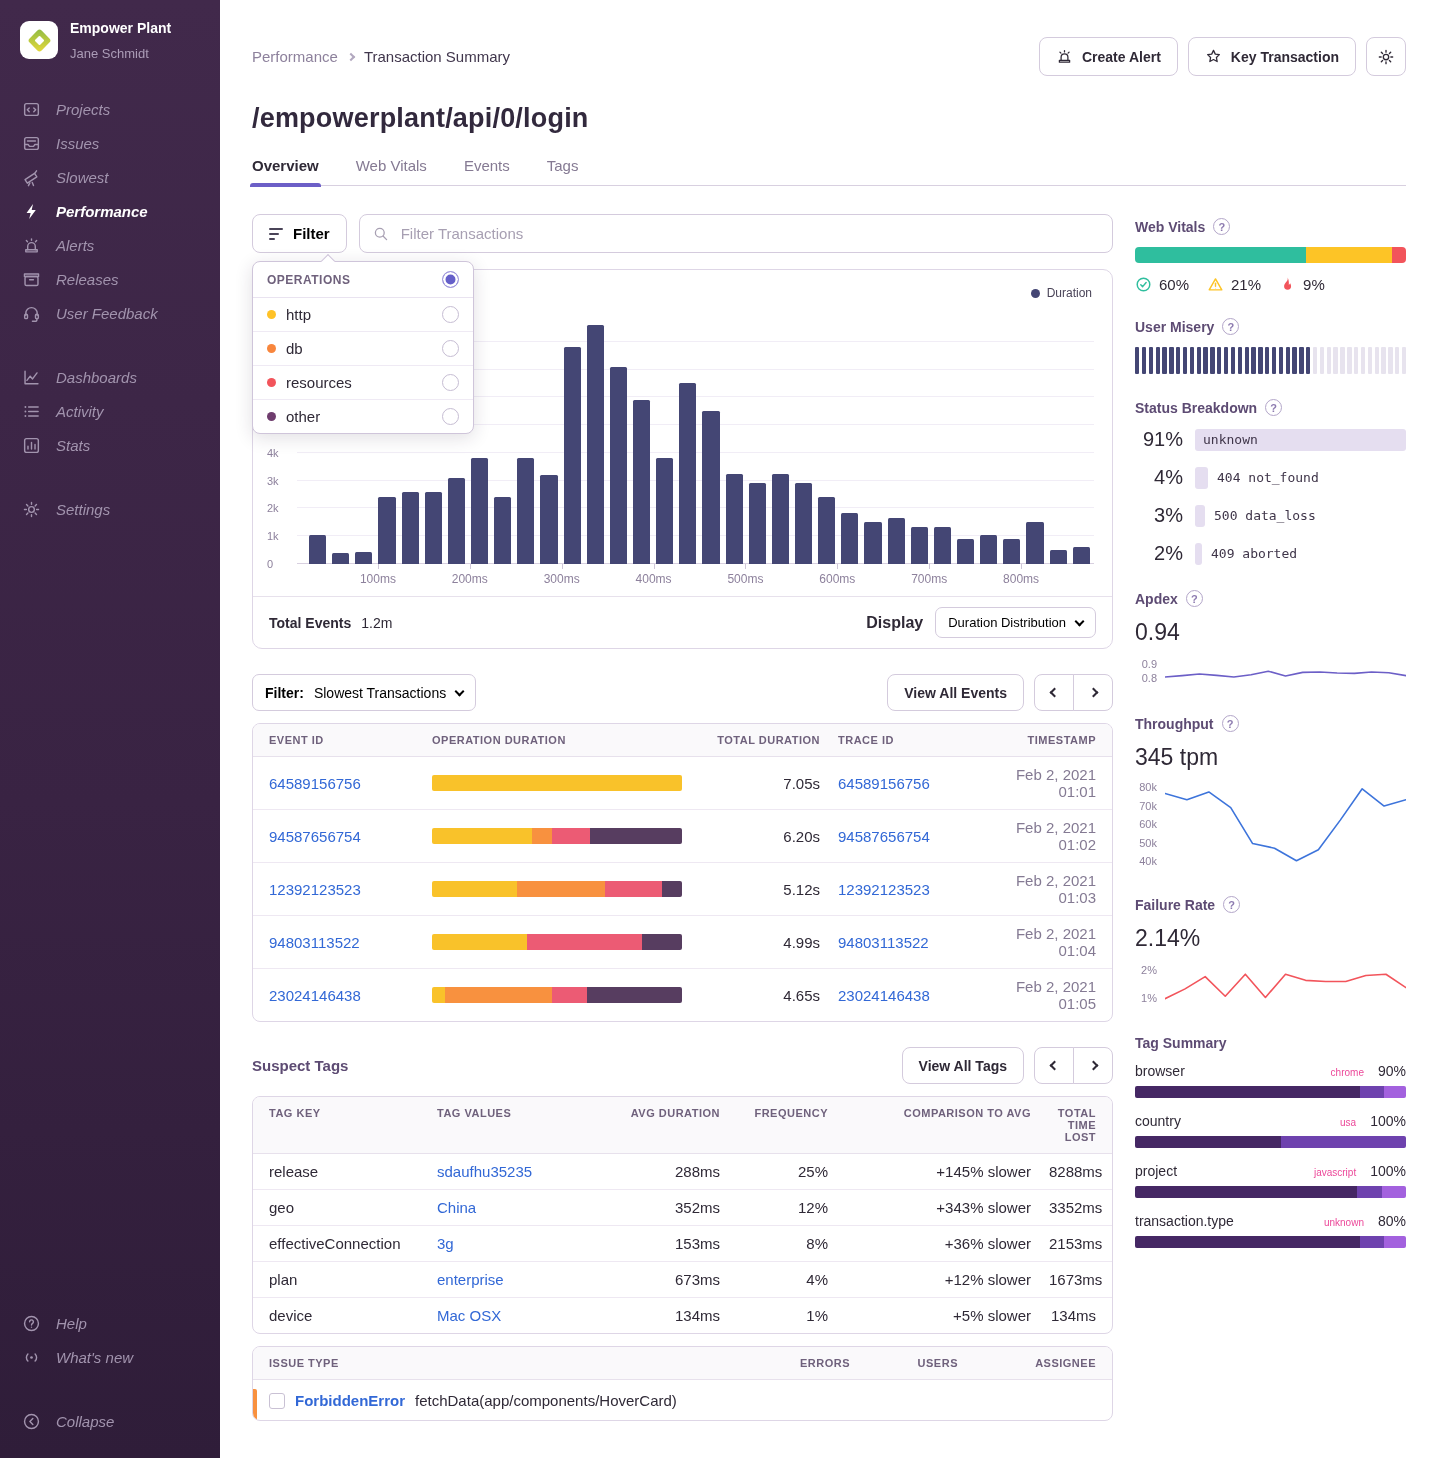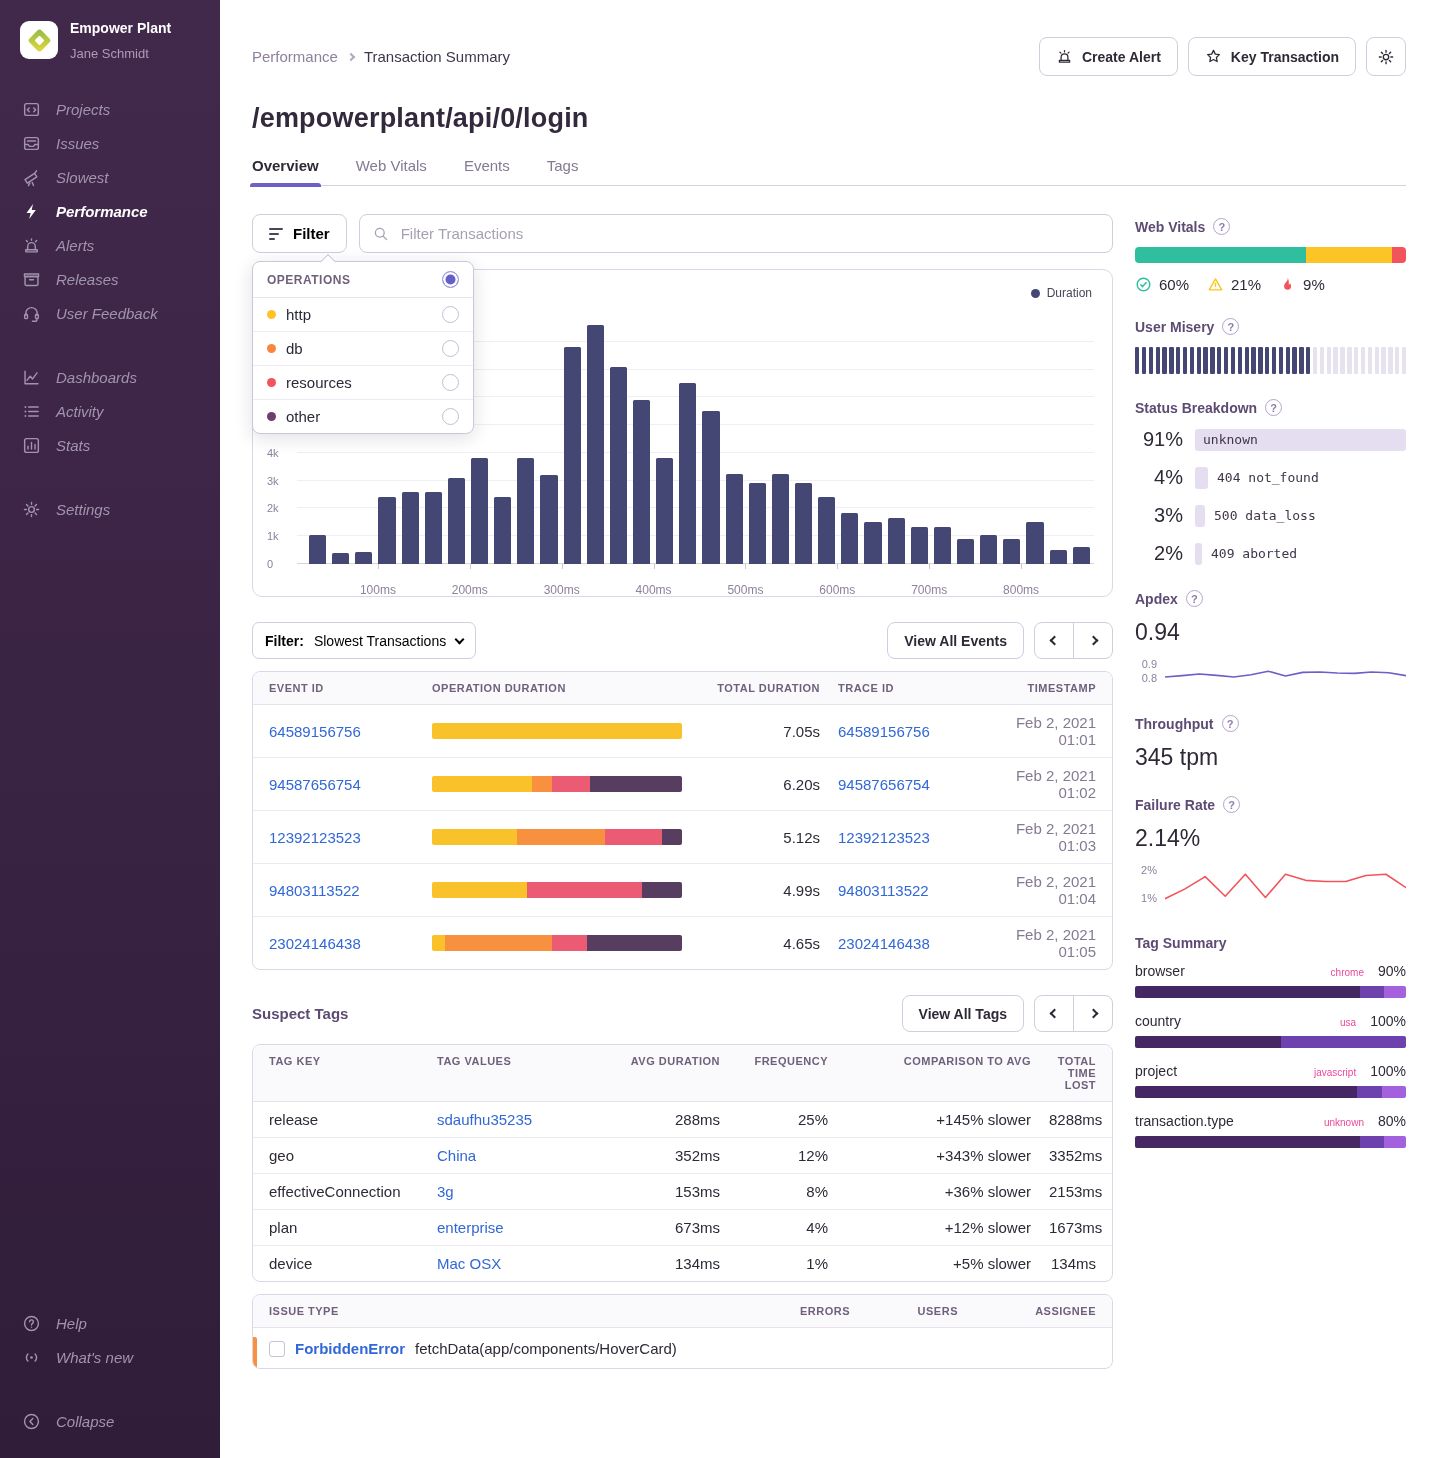--- a/index.html
+++ b/index.html
@@ -68,21 +68,21 @@
   .legend-dot { width:9px; height:9px; border-radius:50%; background:#444674; }
   .plot { position:relative; height:250px; }
   .gridline { position:absolute; left:30px; right:2px; border-top:1px solid #f1edf6; }
   .baseline { position:absolute; left:30px; right:2px; bottom:0; border-top:1px solid #d8d0e0; }
   .ylab { position:absolute; left:0; font-size:11px; color:#8d819c; transform:translateY(50%); }
   .bars { position:absolute; left:42px; right:6px; top:0; bottom:0; display:flex;
           align-items:flex-end; gap:6px; }
   .bar { flex:1; background:#444674; border-radius:1.5px 1.5px 0 0; }
   .xaxis { position:relative; height:30px; margin:0 6px 2px 42px; }
   .tickmark { position:absolute; top:0; width:1px; height:5px; background:#cfc7d8; }
-  .ticklab { position:absolute; top:19px; transform:translateX(-50%); font-size:12px; color:#8d819c; }
+  .ticklab { position:absolute; top:8px; transform:translateX(-50%); font-size:12px; color:#8d819c; }
   .chart-footer { border-top:1px solid #e7e1ec; display:flex; justify-content:space-between;
                   align-items:center; padding:10px 16px; }
   .cf-left { display:flex; align-items:baseline; gap:10px; font-size:14px; }
   .cf-label { font-weight:bold; }
   .cf-right { display:flex; align-items:center; gap:12px; }
   .select-btn { display:inline-flex; align-items:center; gap:10px; border:1px solid #d4cbdd;
                 border-radius:7px; padding:7px 12px; font-size:13px; background:#fff; cursor:pointer; }
   
   .dropdown { position:absolute; top:47px; left:0; width:222px; background:#fff; z-index:30;
               border:1px solid #cfc5da; border-radius:8px;
@@ -484,20 +484,33 @@
               <span class="tickmark" style="left:55.88235294117647%"></span>
               <span class="ticklab" style="left:55.88235294117647%">500ms</span>
               <span class="tickmark" style="left:67.64705882352942%"></span>
               <span class="ticklab" style="left:67.64705882352942%">600ms</span>
               <span class="tickmark" style="left:79.41176470588235%"></span>
               <span class="ticklab" style="left:79.41176470588235%">700ms</span>
               <span class="tickmark" style="left:91.17647058823529%"></span>
               <span class="ticklab" style="left:91.17647058823529%">800ms</span>
             </div>
         </div>
+        <div class="chart-footer">
+          <div class="cf-left">
+            <span class="cf-label">Total Events</span>
+            <span>1.2m</span>
+          </div>
+          <div class="cf-right">
+            <span class="cf-label">Display</span>
+            <button class="select-btn">
+              <span>Duration Distribution</span>
+              <span class="chev down"></span>
+            </button>
+          </div>
+        </div>
       </div>
 
       <div class="section-bar">
         <button class="select-btn" style="height:37px; font-size:14px;">
           <span class="cf-label">Filter:</span>
           <span>Slowest Transactions</span>
           <span class="chev down"></span>
         </button>
         <div class="bar-right">
           <button class="btn" style="height:37px">View All Events</button>
@@ -816,20 +829,32 @@
               </svg></div>
           </div>
       </div>
 
       <div class="rail-sec">
         <div class="rail-title">
           <span>Throughput</span>
           <span class="q">?</span>
         </div>
         <div class="big-num">345 tpm</div>
+        <div class="spark-row" id="tp-chart">
+            <div class="spark-labs " style="height:86px">
+              <span>80k</span>
+              <span>70k</span>
+              <span>60k</span>
+              <span>50k</span>
+              <span>40k</span>
+            </div>
+            <div class="spark-svg"><svg width="100%" height="86" viewBox="0 0 100 30" preserveAspectRatio="none">
+                <polyline points="0.00,4.36 9.09,6.55 18.18,3.82 27.27,9.27 36.36,21.82 45.45,23.45 54.55,27.82 63.64,24.00 72.73,13.64 81.82,2.73 90.91,8.73 100.00,6.55" fill="none" stroke="#3D74DB" stroke-width="1.6" vector-effect="non-scaling-stroke" stroke-linejoin="round" stroke-linecap="round"></polyline>
+              </svg></div>
+          </div>
       </div>
 
       <div class="rail-sec">
         <div class="rail-title">
           <span>Failure Rate</span>
           <span class="q">?</span>
         </div>
         <div class="big-num">2.14%</div>
         <div class="spark-row" id="fr-chart">
             <div class="spark-labs two" style="height:44px">

